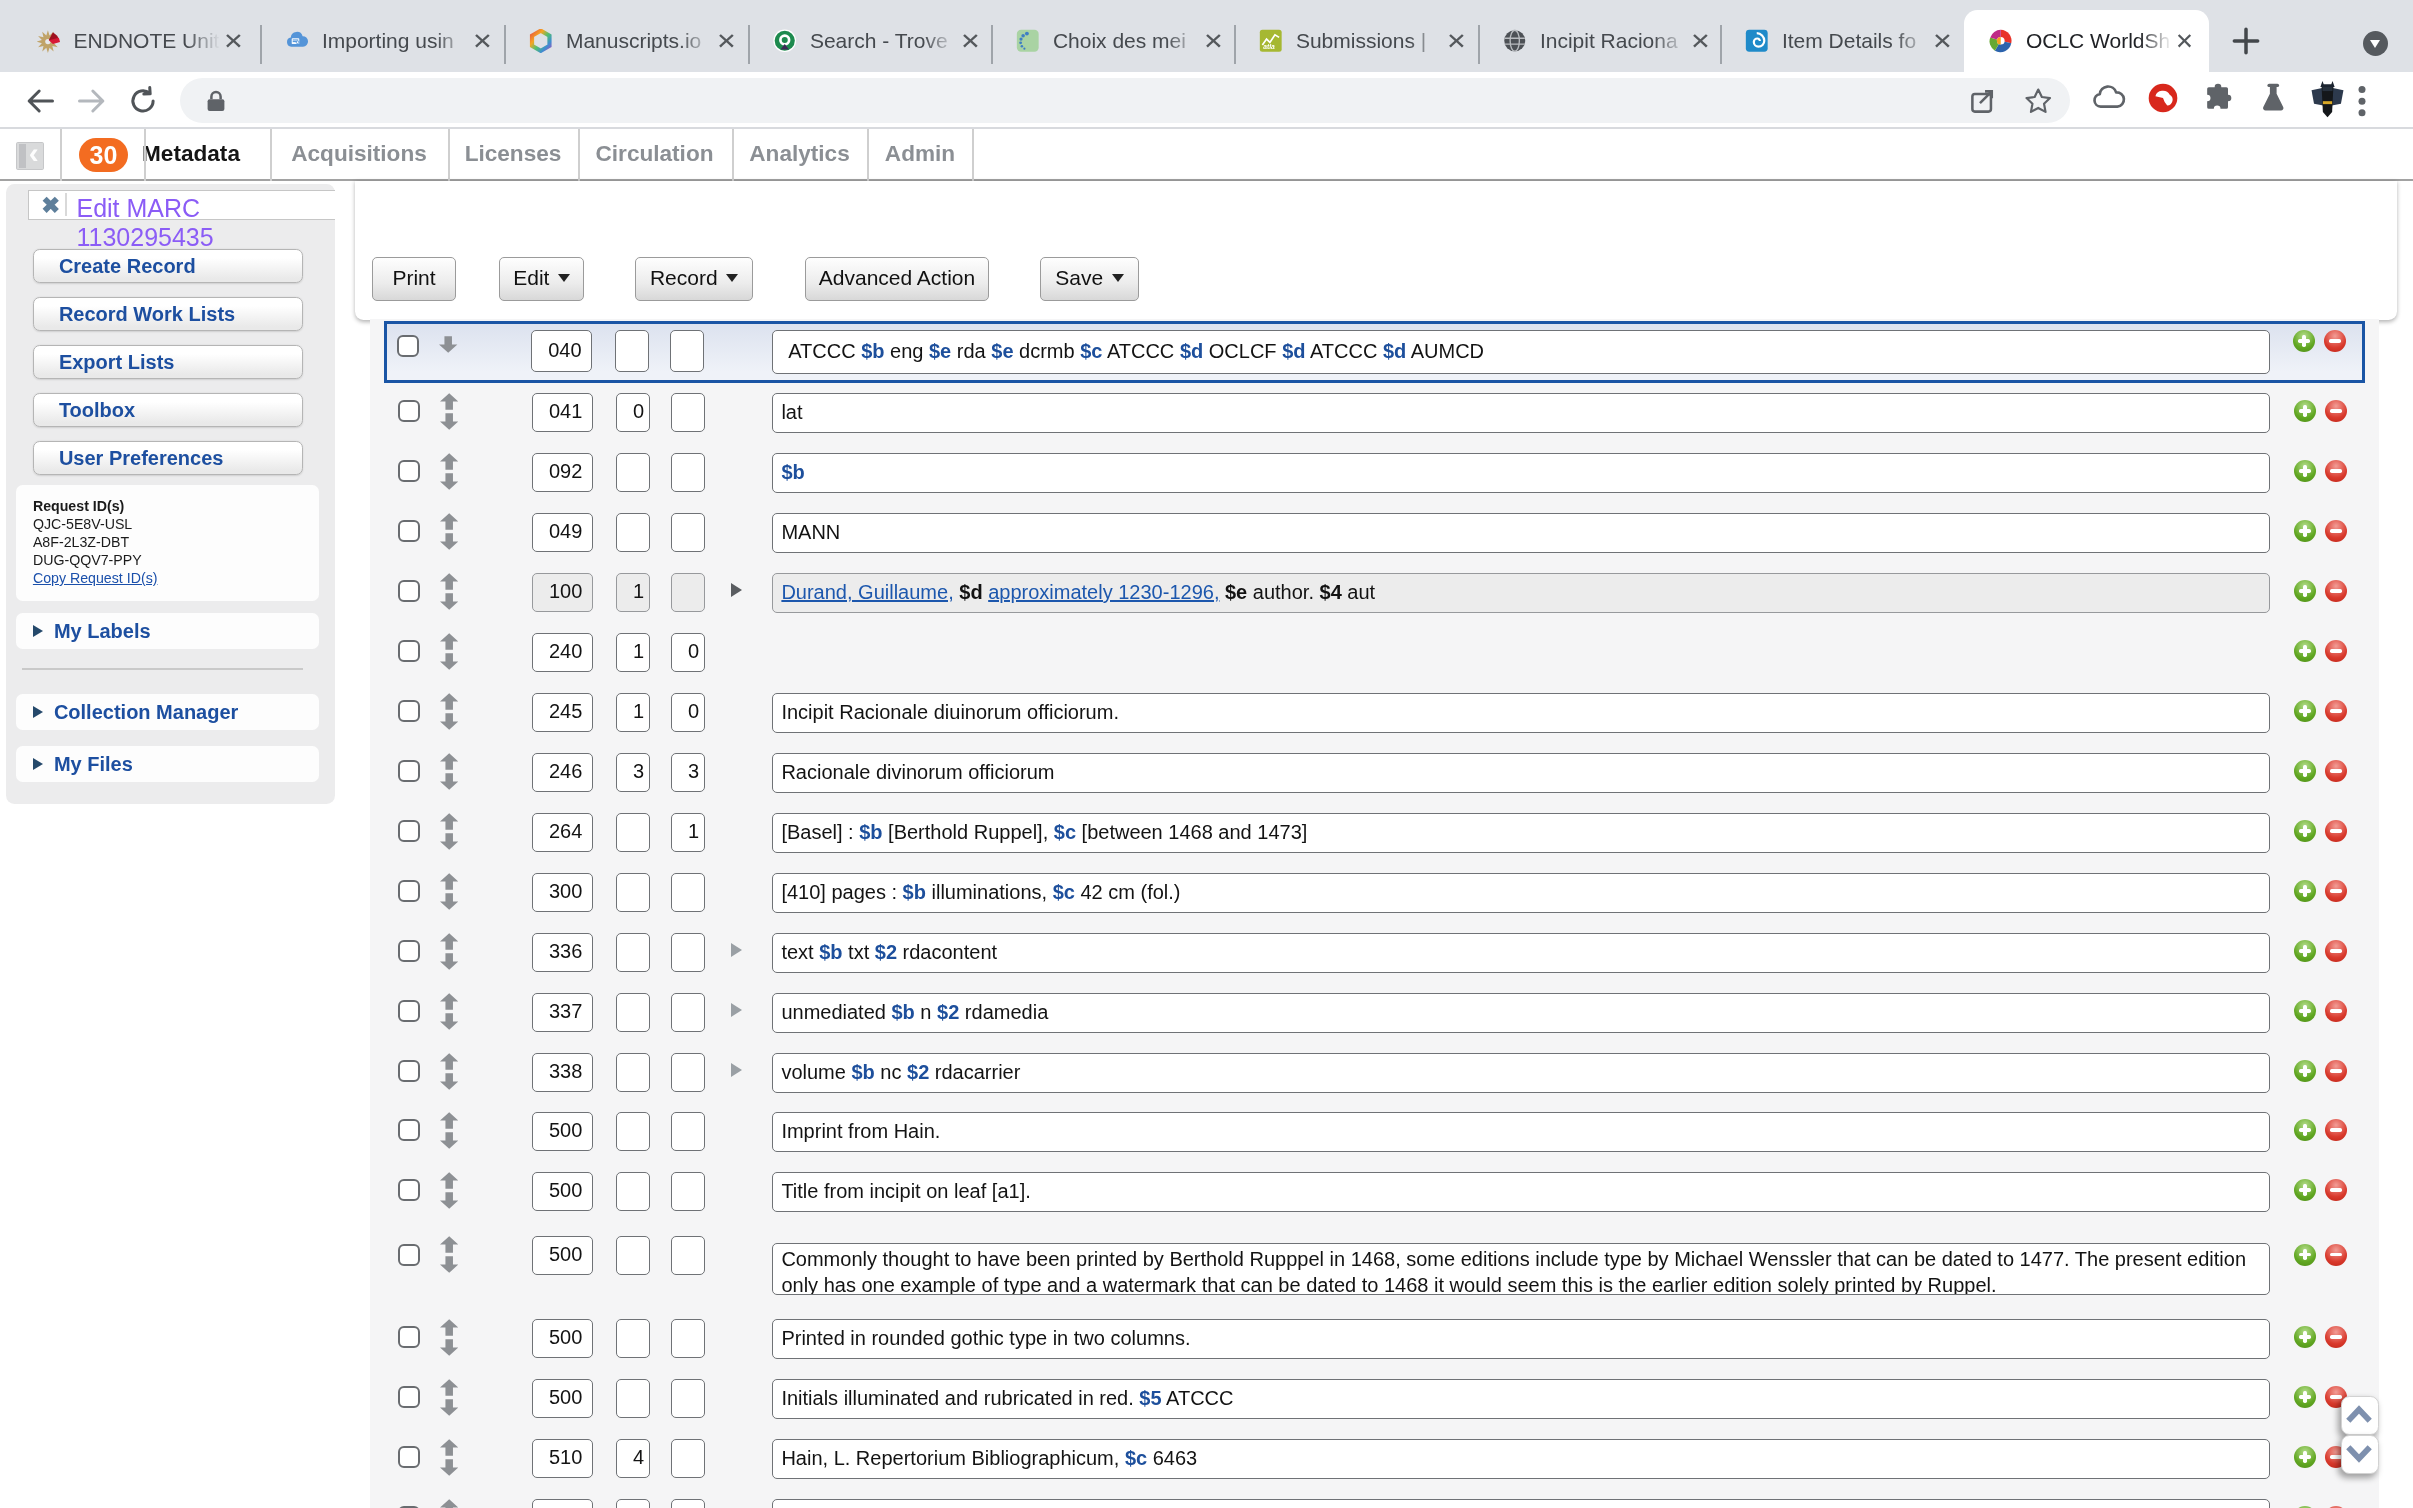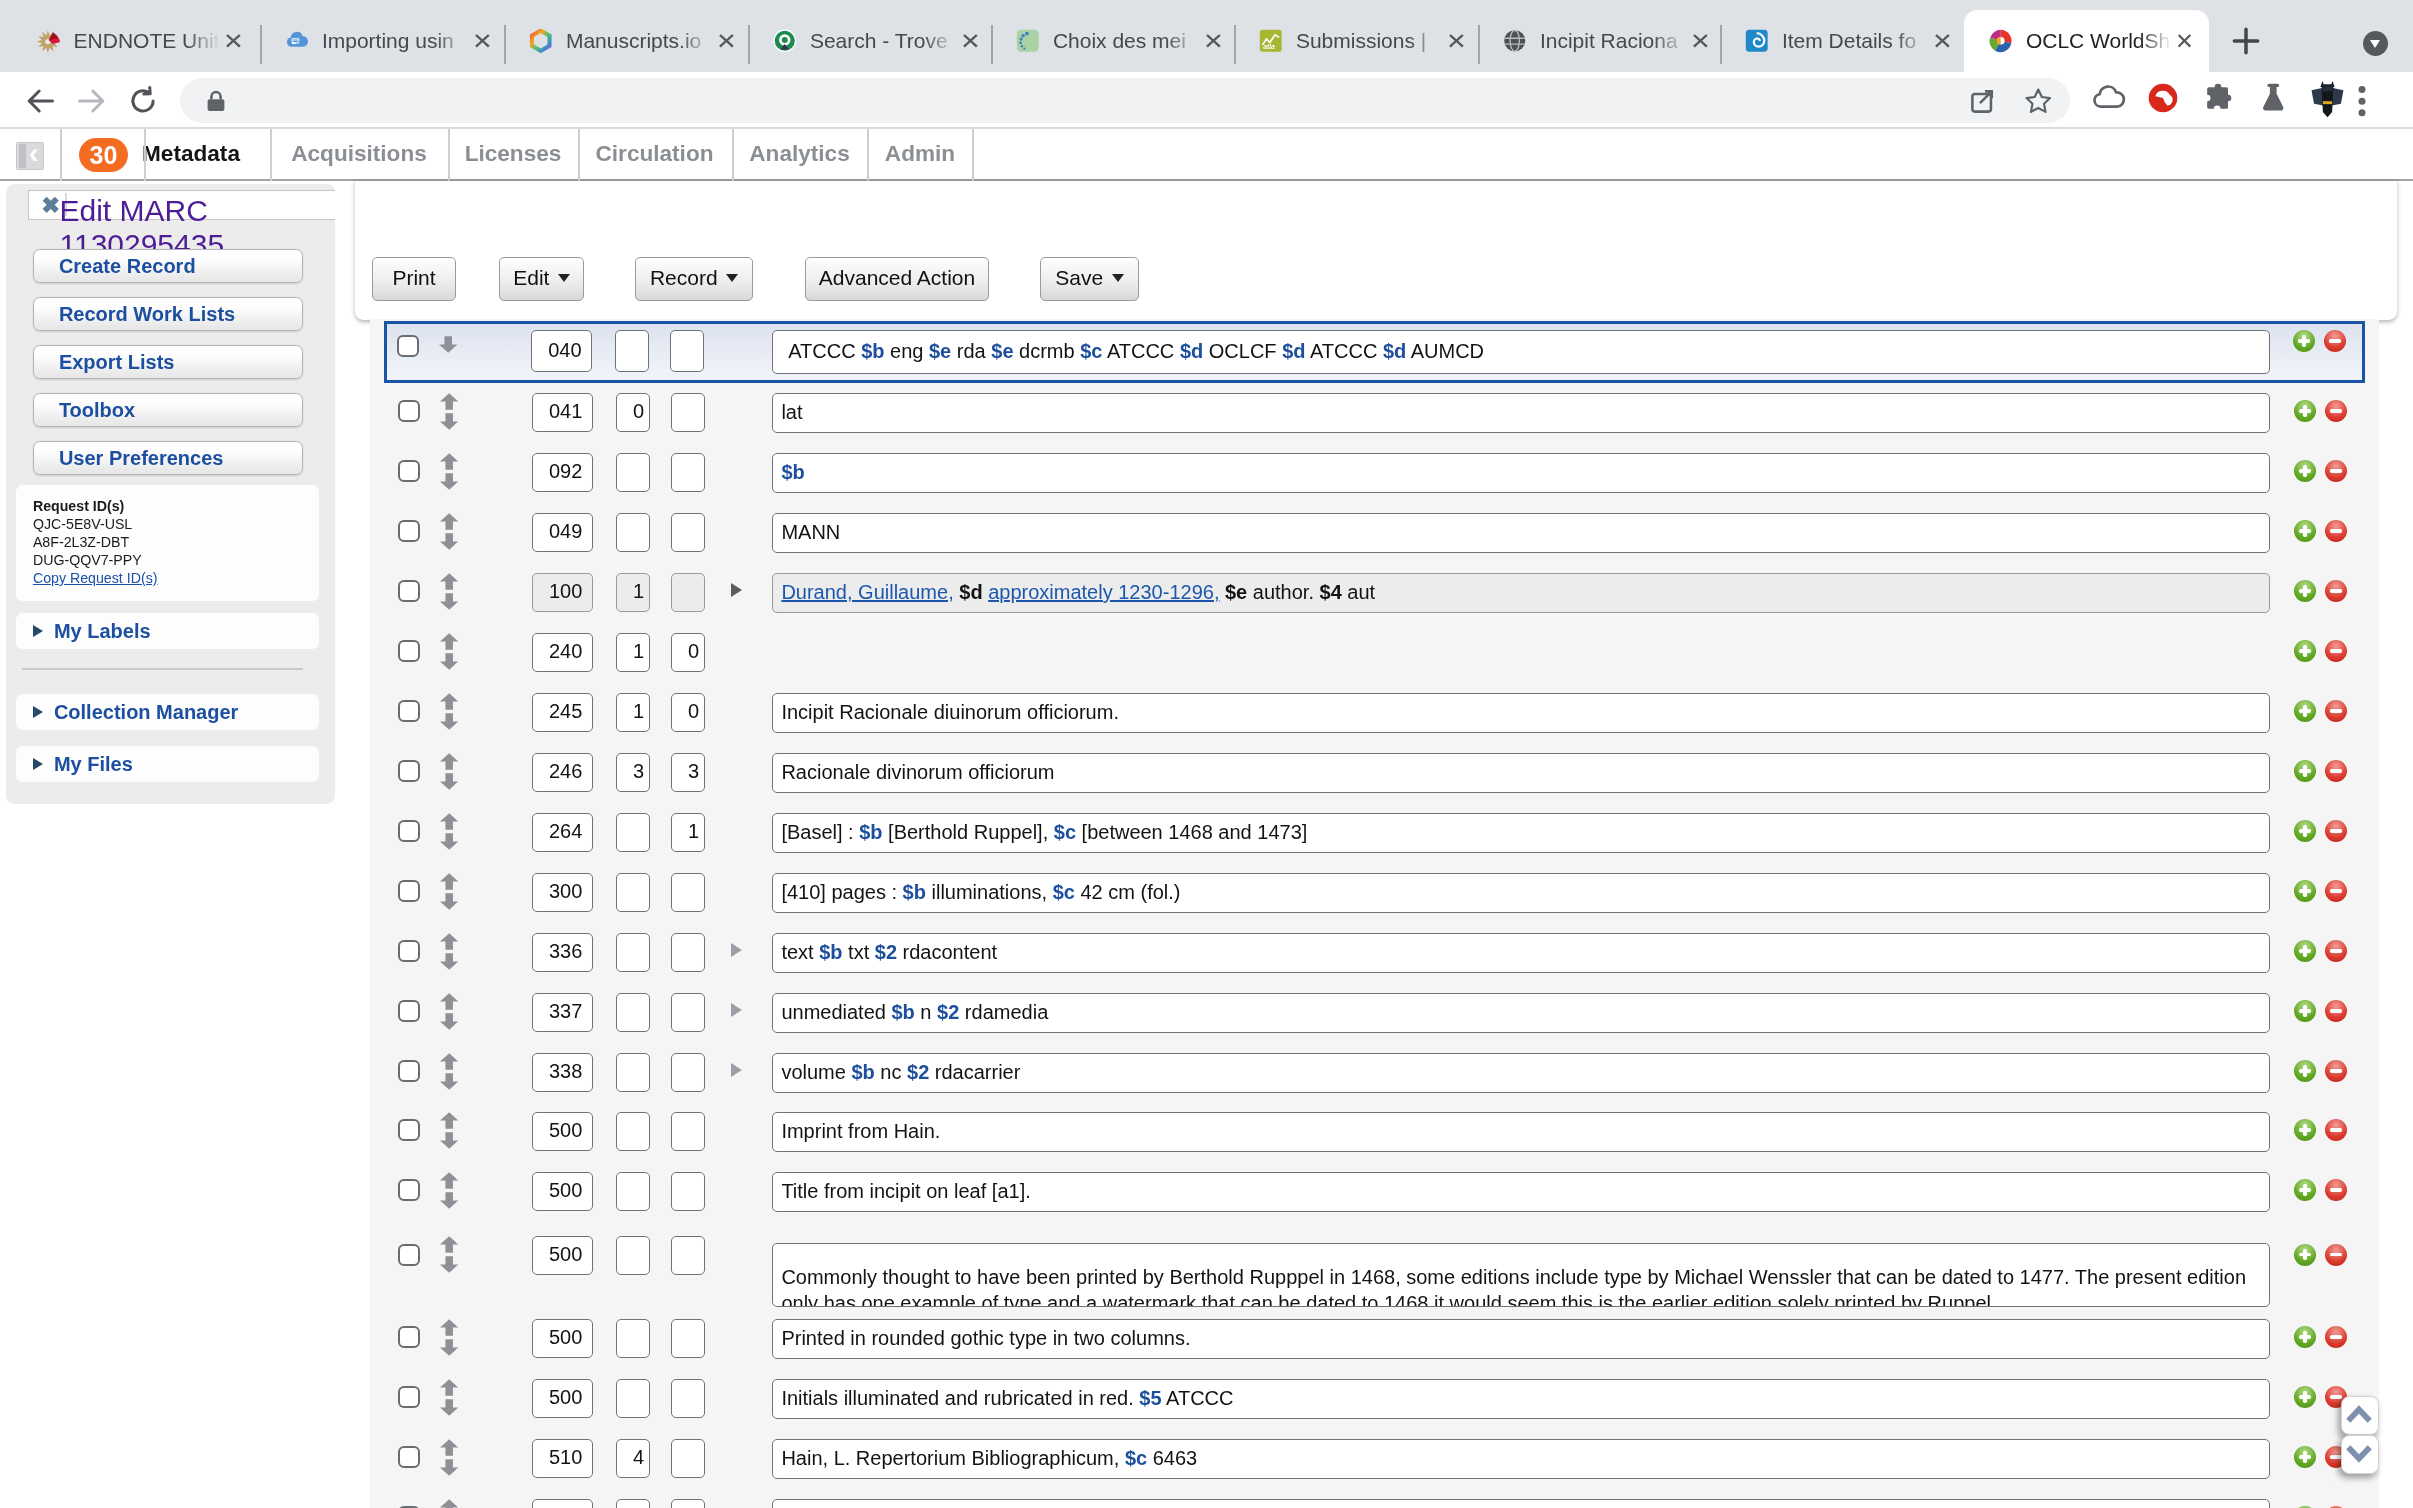--- a/index.html
+++ b/index.html
@@ -31,21 +31,21 @@
 #badge { position:absolute; left:79px; top:9.2px; width:49px; height:34px; border-radius:17.6px; background:#f36c21;
   color:#fff; font-weight:bold; font-size:25px; text-align:center; line-height:34px; }
 .ncell { position:absolute; top:0; height:49px; line-height:49px; text-align:center; font-weight:bold; font-size:22.6px; color:#8b8f94; }
 .ncell.on { color:#151515; }
 .nsep { position:absolute; top:0; height:52px; width:1.7px; background:#cfcfcf; }
 
 #sidebar { position:absolute; left:5.9px; top:184px; width:329px; height:620px; background:#ececed; border-radius:8.4px; }
 #sbhead { position:absolute; left:22.6px; top:5.9px; width:307px; height:30px; background:#fff; border:1.7px solid #c6c6c6; border-right:none; }
 #sbhead .x { position:absolute; left:11.7px; top:0.8px; color:#5e7f9b; font-size:22.6px; font-weight:bold; }
 #sbhead .dv { position:absolute; left:36px; top:1.7px; width:1.7px; height:23.5px; background:#d9d9d9; }
-#sbhead .t { position:absolute; left:30px; top:3.4px; font-size:30px; color:#4c1d95; }
+#sbhead .t { position:absolute; left:47px; top:3.4px; font-size:25px; color:#8b5cf6; }
 .sbtn { position:absolute; left:27px; width:270px; height:34px; border:1.7px solid #b5b5b5; border-radius:6.7px;
   background:linear-gradient(180deg,#ffffff 25%,#e9e9e9 90%); color:#1d4fa0; font-weight:bold; font-size:20px;
   line-height:32px; padding-left:25px; box-shadow:0 0.8px 1.7px rgba(0,0,0,0.12); }
 #reqids { position:absolute; left:27px; top:313px; font-size:14.2px; line-height:18px; color:#1b1b1b; }
 #reqids a { color:#1b50ab; text-decoration:underline; }
 .sbox { position:absolute; left:10px; width:303px; height:36px; background:#fdfdfd; border-radius:6.7px; }
 .sbox .tr { position:absolute; left:17px; top:11.7px; width:0; height:0; border-left:10px solid #25496b; border-top:6.3px solid transparent; border-bottom:6.3px solid transparent; }
 .sbox .tt { position:absolute; left:38px; top:6.7px; font-size:20px; font-weight:bold; color:#1d4fa0; }
 #sbline { position:absolute; left:16px; top:484px; width:281px; height:1.7px; background:#c9c9c9; }
 
@@ -66,21 +66,21 @@
 .cb { position:absolute; width:22px; height:22px; background:#fff; border:2.1px solid #696c70; border-radius:5.9px; }
 .arr { position:absolute; width:18.4px; height:17px; }
 .arr svg { display:block; }
 .tag,.ind { position:absolute; height:39px; background:#fff; border:1.7px solid #6f7276; border-radius:5px;
   font-size:20px; color:#131313; text-align:left; padding-left:16px; line-height:35px; }
 .tag { width:61px; }
 .ind { width:34px; }
 .tri { position:absolute; width:0; height:0; border-left:11px solid #9aa0a5; border-top:7.5px solid transparent; border-bottom:7.5px solid transparent; }
 .inp { position:absolute; height:40px; background:#fff; border:1.7px solid #6f7276; border-radius:5px;
   font-size:20px; color:#131313; line-height:37px; padding-left:8.4px; white-space:nowrap; overflow:hidden; }
-.inp.tall { height:64px; line-height:26.4px; padding-top:20px; white-space:nowrap; }
+.inp.tall { height:52px; line-height:26.4px; padding-top:2px; white-space:nowrap; }
 .inp .sf { color:#1d4f9c; }
 .inp .bk { color:#131313; }
 .inp .lk { color:#1c57ad; text-decoration:underline; }
 .g { background:#ececec !important; border-color:#97999c !important; }
 .pb { position:absolute; width:22px; height:22px; border-radius:50%; }
 .plus { background:radial-gradient(circle at 50% 28%, #b4dc8a, #61a722 60%, #4f8d18); }
 .minus { background:radial-gradient(circle at 50% 28%, #f29d96, #d93a2d 60%, #bf2417); }
 .pb:before { content:''; position:absolute; left:5px; top:9px; width:11.7px; height:3.8px; background:#fff; border-radius:1.7px; }
 .plus:after { content:''; position:absolute; left:9px; top:5px; width:3.8px; height:11.7px; background:#fff; border-radius:1.7px; }
 

